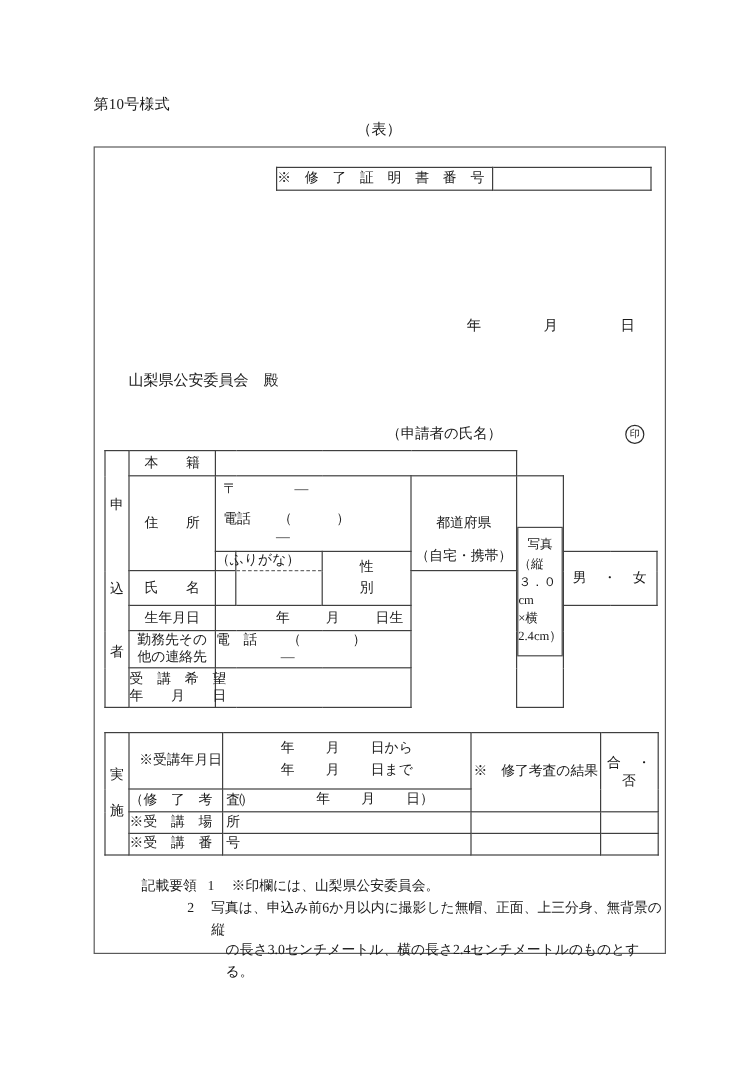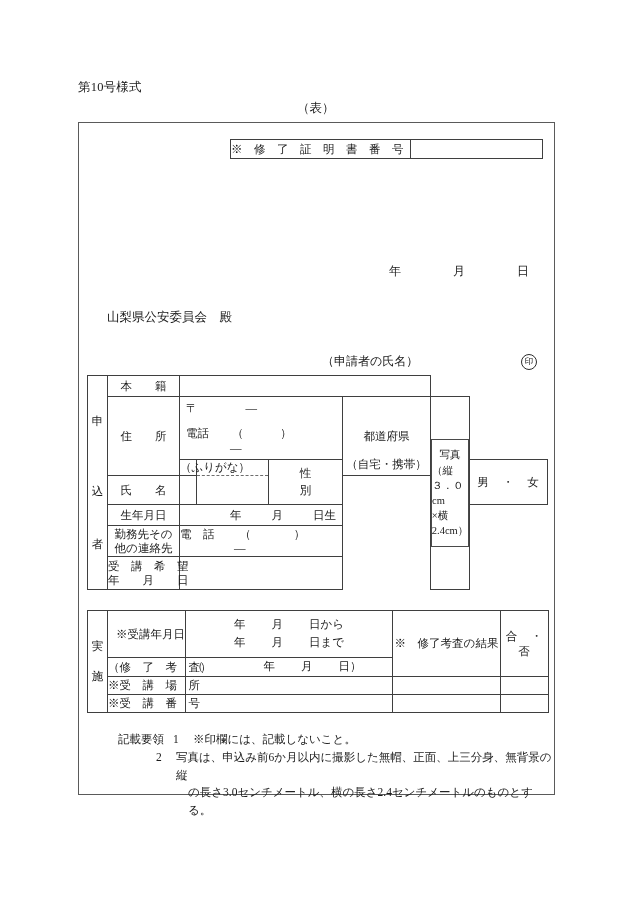--- a/index.html
+++ b/index.html
@@ -506,21 +506,21 @@
           <td></td>
           <td></td>
         </tr>
       </tbody>
     </table>
 
     <div class="notes">
       <div class="note-row">
         <span class="note-head">記載要領</span>
         <span class="note-num">1</span>
-        <span class="note-body">※印欄には、記載しないこと。</span>
+        <span class="note-body">※印欄には、山梨県公安委員会。</span>
       </div>
       <div class="note-row note-indent">
         <span class="note-num">2</span>
         <span class="note-body">
           <span>写真は、申込み前6か月以内に撮影した無帽、正面、上三分身、無背景の縦</span>
           <span class="note-hang" style="display:block">の長さ3.0センチメートル、横の長さ2.4センチメートルのものとする。</span>
         </span>
       </div>
     </div>
 

